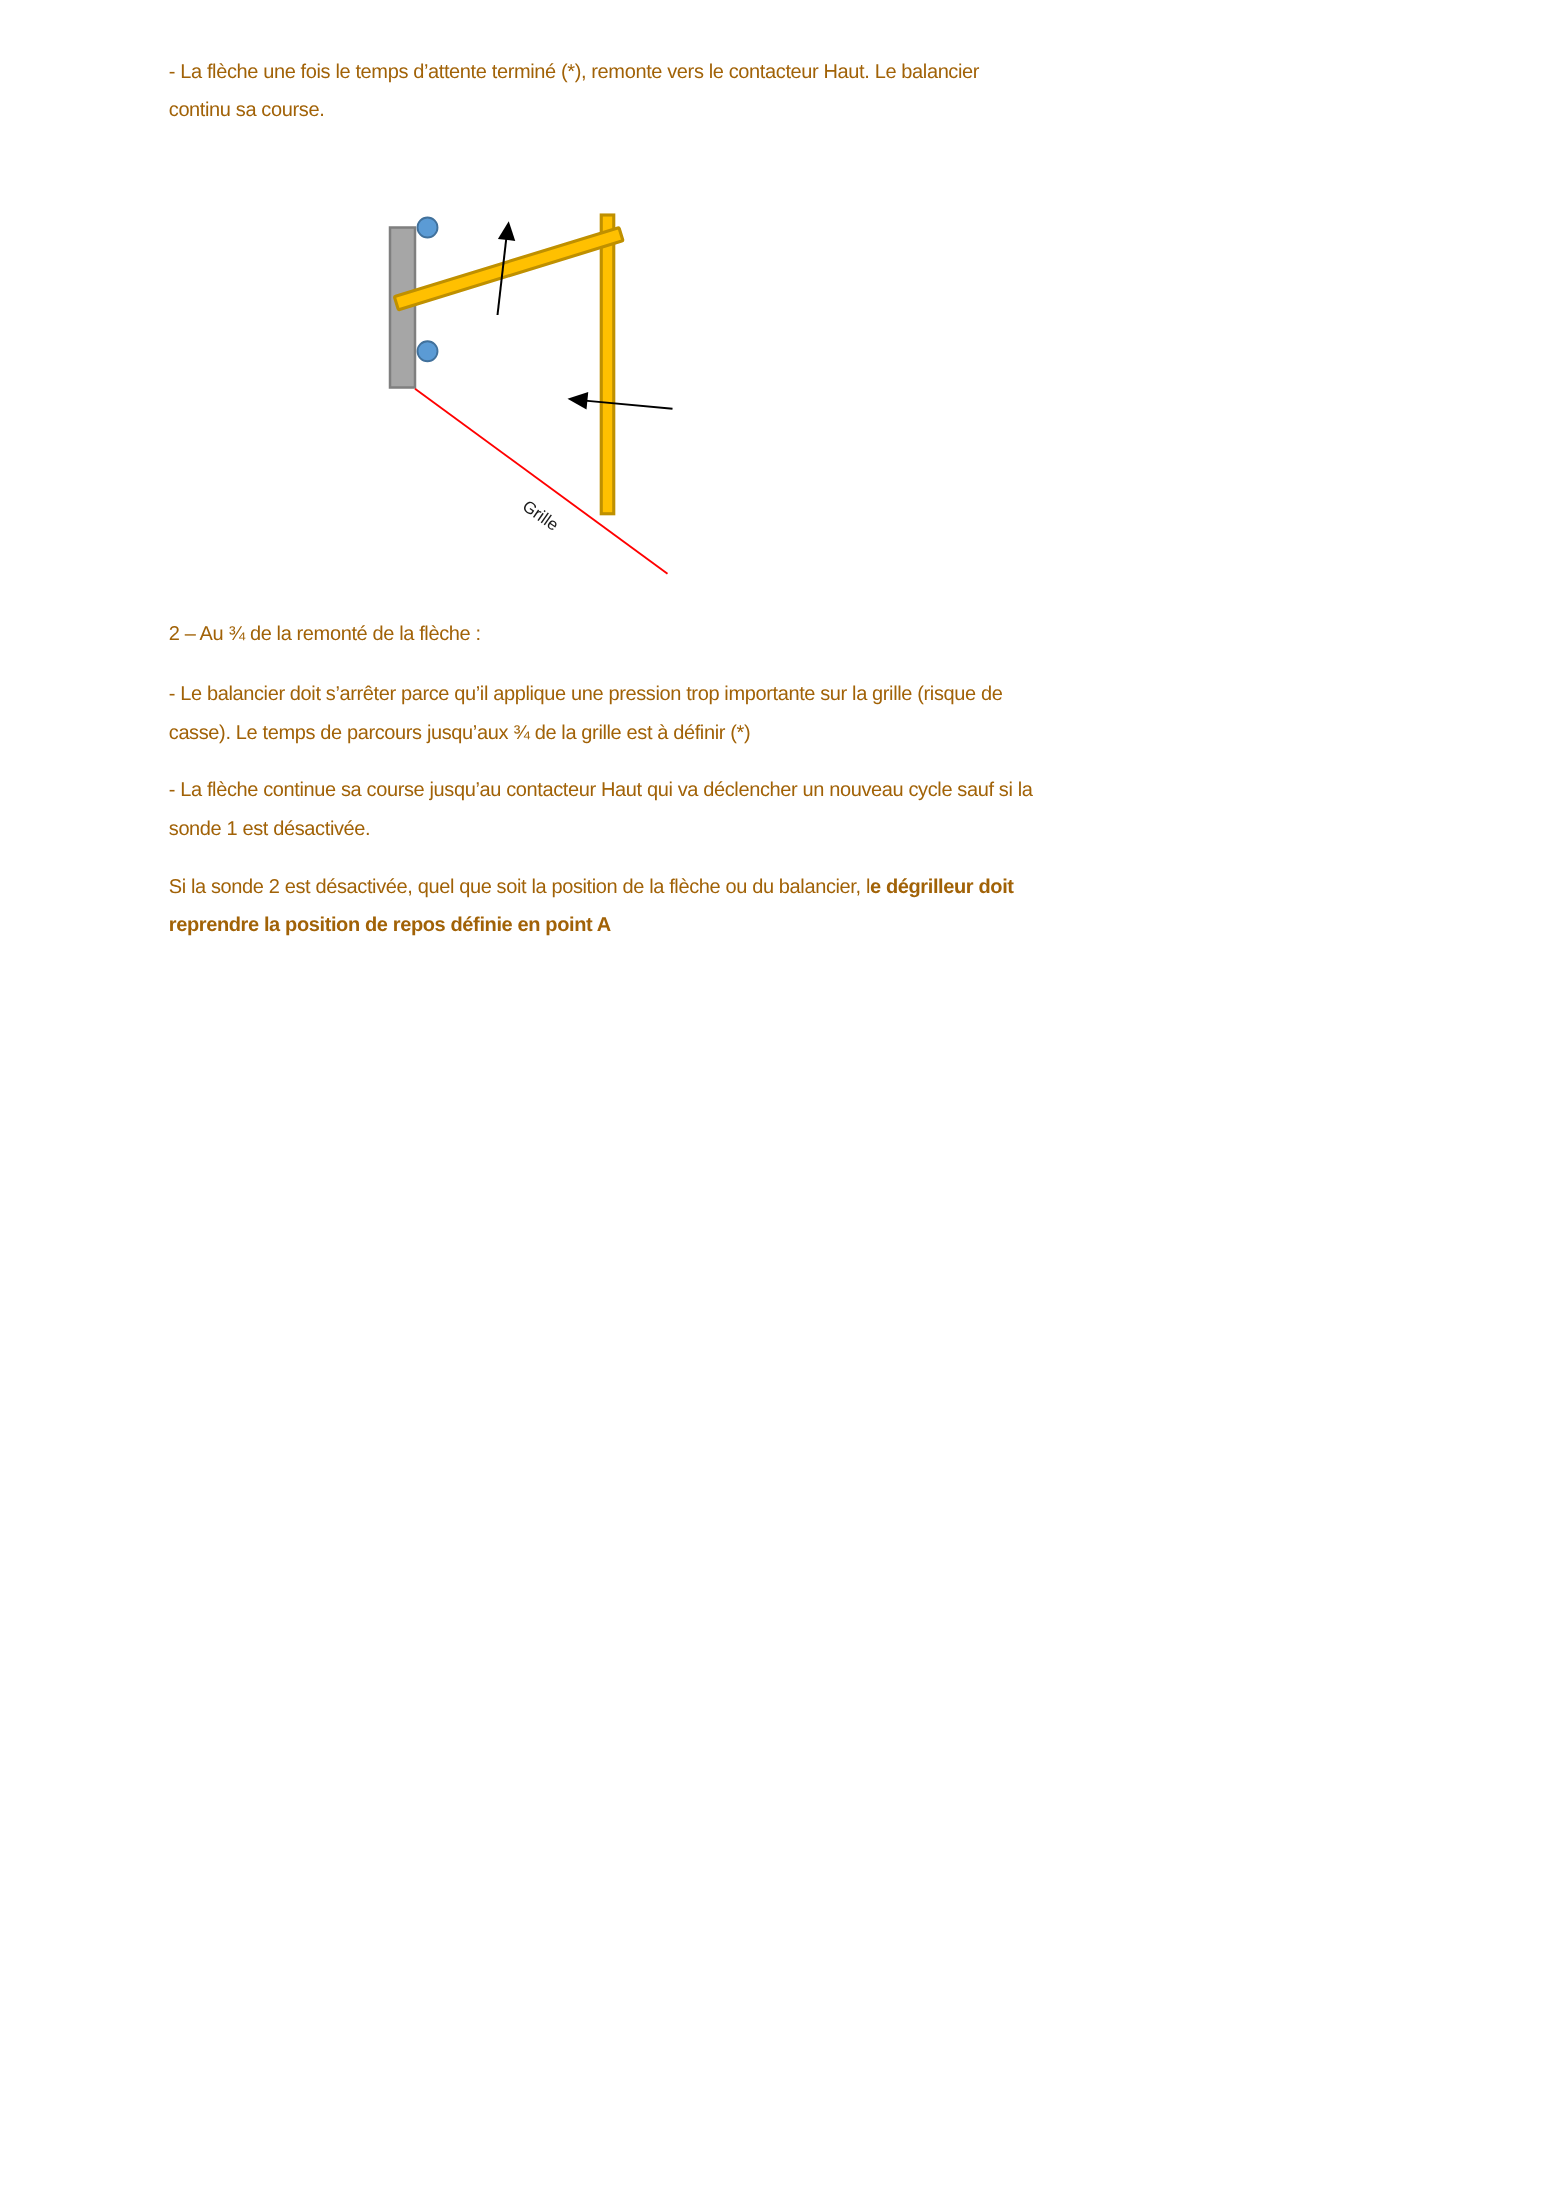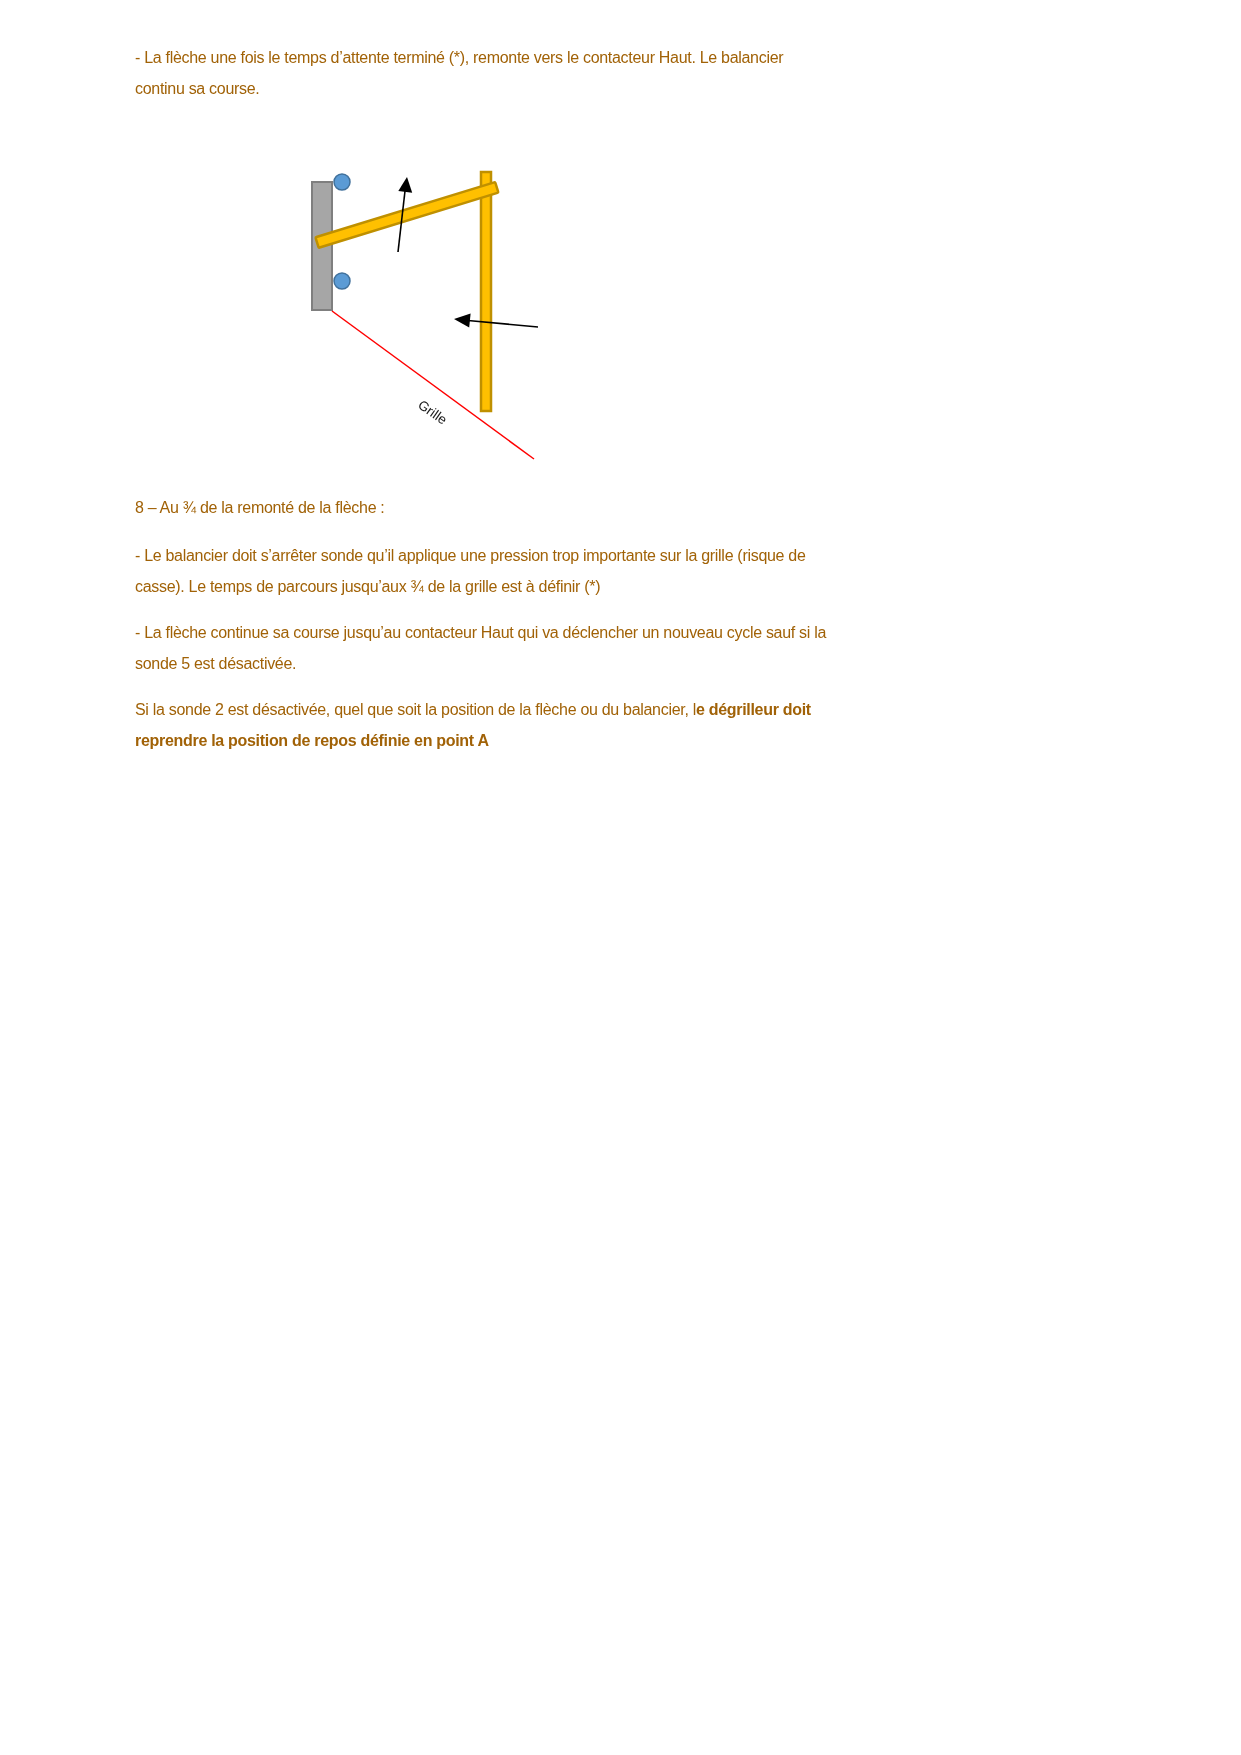--- a/index.html
+++ b/index.html
@@ -64,25 +64,25 @@
       <line x1="108" y1="107" x2="115" y2="46" stroke-width="1.6" stroke="#000000"></line>
       <polygon points="117,32 108.3,46.1 122.2,47.7" fill="#000000"></polygon>
 
       <line x1="248" y1="182" x2="178" y2="175.5" stroke-width="1.6" stroke="#000000"></line>
       <polygon points="164,174 180.6,168.6 179.2,182.5" fill="#000000"></polygon>
 
       <text class="grille-text" transform="translate(127,262) rotate(35)" fill="#1a1a1a">Grille</text>
     </svg>
   </div>
 
-  <p class="para" style="top:492px">8 – Au ¾ de la remonté de la flèche :</p>
+  <p class="para" style="top:492px">2 – Au ¾ de la remonté de la flèche :</p>
 
-  <p class="para" style="top:540px">- Le balancier doit s’arrêter sonde qu’il applique une pression trop importante sur la grille (risque de
+  <p class="para" style="top:540px">- Le balancier doit s’arrêter parce qu’il applique une pression trop importante sur la grille (risque de
 casse). Le temps de parcours jusqu’aux ¾ de la grille est à définir (*)</p>
 
   <p class="para" style="top:617px">- La flèche continue sa course jusqu’au contacteur Haut qui va déclencher un nouveau cycle sauf si la
-sonde 5 est désactivée.</p>
+sonde 1 est désactivée.</p>
 
   <p class="para" style="top:694px"><span>Si la sonde 2 est désactivée, quel que soit la position de la flèche ou du balancier, l</span><b>e dégrilleur doit
 reprendre la position de repos définie en point A</b></p>
 
 
 </div>
 
 </body></html>

